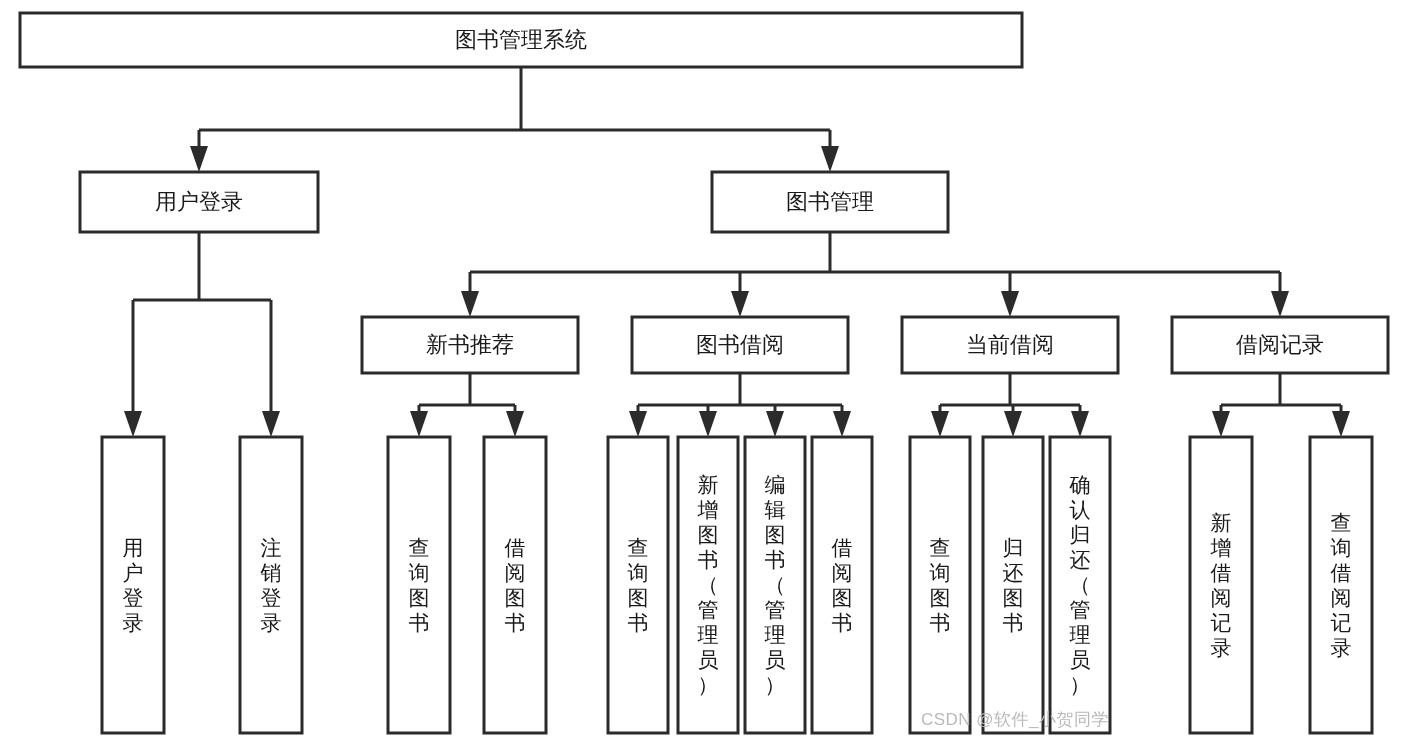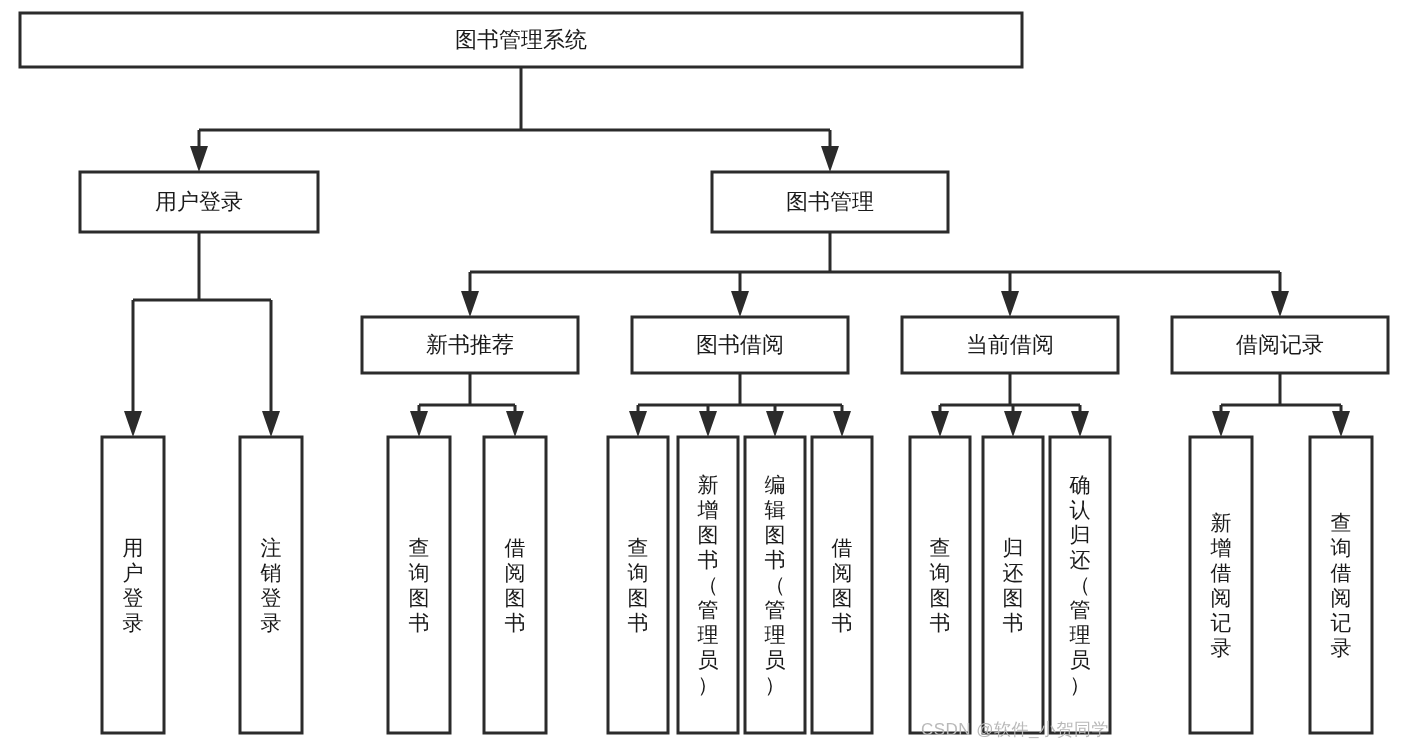--- a/index.html
+++ b/index.html
@@ -50,21 +50,21 @@
     stroke-width: 3;
     fill: none;
   }
   .arrow-head {
     fill: #2b2b2b;
     stroke: none;
   }
   .watermark {
     position: absolute;
     right: 8px;
-    bottom: 6px;
+    bottom: 16px;
     font-family: "Liberation Sans", "DejaVu Sans", sans-serif;
     font-size: 17px;
     color: #b9b9b9;
     letter-spacing: 0.5px;
     white-space: nowrap;
     user-select: none;
   }
 </style>
 </head>
 <body>

